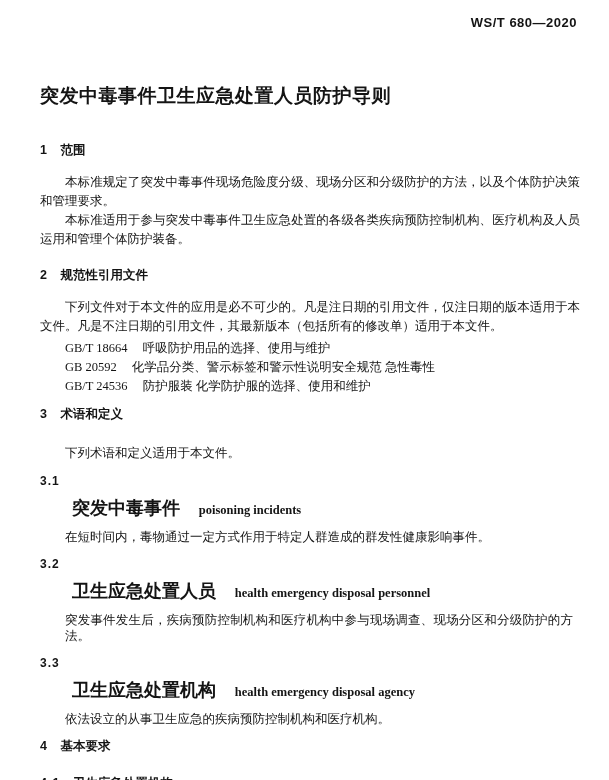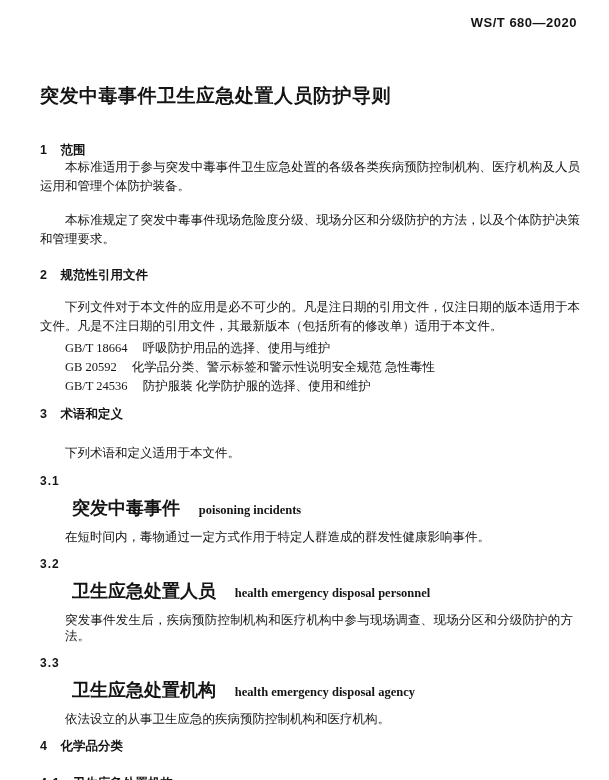--- a/index.html
+++ b/index.html
@@ -109,22 +109,22 @@
     <span>WS/T 680—2020</span>
   </div>
 
   <div class="content">
 
     <h1 class="doc-title">突发中毒事件卫生应急处置人员防护导则</h1>
 
     <h2 class="sec-heading" id="sec1-heading">
       <span class="sec-num">1</span><span>范围</span>
     </h2>
+    <p class="body-para" id="sec1-p1">本标准规定了突发中毒事件现场危险度分级、现场分区和分级防护的方法，以及个体防护决策和管理要求。</p>
     <p class="body-para">本标准适用于参与突发中毒事件卫生应急处置的各级各类疾病预防控制机构、医疗机构及人员运用和管理个体防护装备。</p>
-    <p class="body-para" id="sec1-p1">本标准规定了突发中毒事件现场危险度分级、现场分区和分级防护的方法，以及个体防护决策和管理要求。</p>
 
     <h2 class="sec-heading" id="sec2-heading">
       <span class="sec-num">2</span><span>规范性引用文件</span>
     </h2>
     <p class="body-para" id="sec2-p1">下列文件对于本文件的应用是必不可少的。凡是注日期的引用文件，仅注日期的版本适用于本文件。凡是不注日期的引用文件，其最新版本（包括所有的修改单）适用于本文件。</p>
     <div class="ref-list">
       <div class="ref-item">
         <span class="ref-code">GB/T 18664</span><span>呼吸防护用品的选择、使用与维护</span>
       </div>
       <div class="ref-item">
@@ -158,20 +158,20 @@
 
     <div class="term-block">
       <div class="term-number">3.3</div>
       <div class="term-name">
         <span class="term-zh">卫生应急处置机构</span><span class="term-en">health emergency disposal agency</span>
       </div>
       <p class="term-def">依法设立的从事卫生应急的疾病预防控制机构和医疗机构。</p>
     </div>
 
     <h2 class="sec-heading" id="sec4-heading">
-      <span class="sec-num">4</span><span>化学品分类</span>
+      <span class="sec-num">4</span><span>基本要求</span>
     </h2>
     <h3 class="subsec-heading" id="sec4-1-heading">
       <span class="subsec-num">4.1</span><span>卫生应急处置机构</span>
     </h3>
 
   </div>
 </div>
 
 </body></html>

